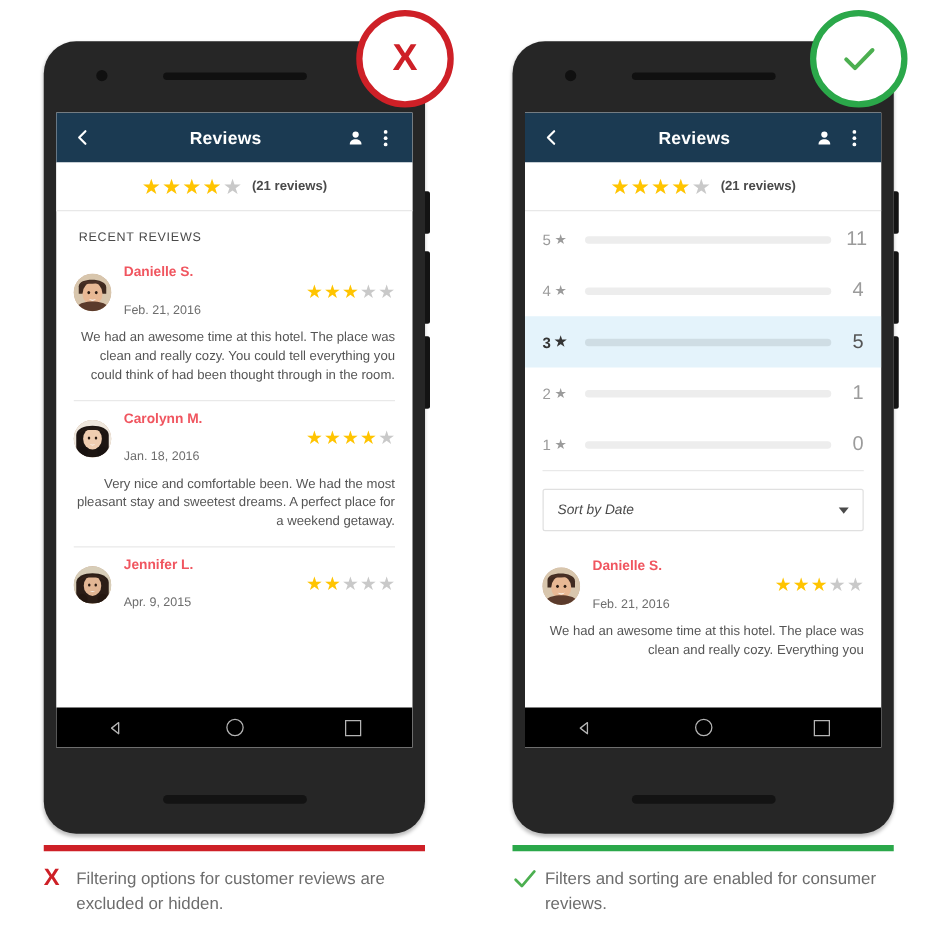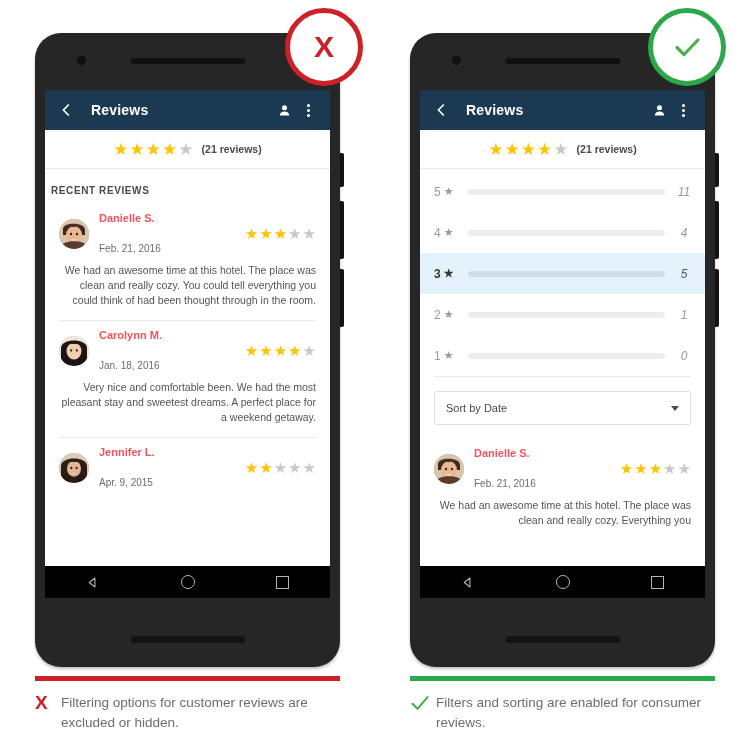--- a/index.html
+++ b/index.html
@@ -94,20 +94,21 @@
   }
 
   
   .appbar {
     height: 40px;
     background: #1B3A52;
     display: flex;
     align-items: center;
     padding: 0 12px;
     box-sizing: border-box;
+    text-align: center;
   }
   .appbar .back {
     width: 18px;
     height: 18px;
     display: flex;
     align-items: center;
     justify-content: center;
     cursor: pointer;
   }
   .appbar .title {
@@ -144,25 +145,25 @@
   .stars .s.off { color: #c9c9c9; }
   .review-count {
     margin-left: 8px;
     font-size: 10.5px;
     color: #4a4a4a;
     font-weight: bold;
   }
 
   
   .section-head {
-    padding: 16px 14px 8px 6px;
+    padding: 16px 14px 8px 18px;
     font-size: 10px;
     letter-spacing: 0.6px;
     color: #4a4a4a;
-    font-weight: bold;
+    font-weight: normal;
   }
 
   
   .review {
     padding: 0 14px;
   }
   .review-head {
     display: flex;
     align-items: center;
     padding: 8px 0 4px 0;
@@ -239,29 +240,28 @@
   .dist-row.active .bar-track { background: #CFDDE4; }
   .bar-fill {
     height: 100%;
     background: #b8b8b8;
     border-radius: 3px;
   }
   .dist-row.active .bar-fill { background: #1E9FE8; }
   .dist-count {
     width: 14px;
     flex: none;
-    text-align: center;
-    font-size: 12px;
+    text-align: right;
+    font-size: 16px;
     color: #9b9b9b;
-    font-style: italic;
   }
   .dist-row.active .dist-count { color: #555; }
 
   
-  .sort-wrap { padding: 14px; }
+  .sort-wrap { padding: 14px; font-style: italic; }
   .sort-sep { height: 1px; background: #e9e9e9; margin: 0 14px; }
   .sort-box {
     border: 1px solid #e0e0e0;
     border-radius: 2px;
     height: 34px;
     display: flex;
     align-items: center;
     padding: 0 11px;
     box-sizing: border-box;
     background: #fff;

